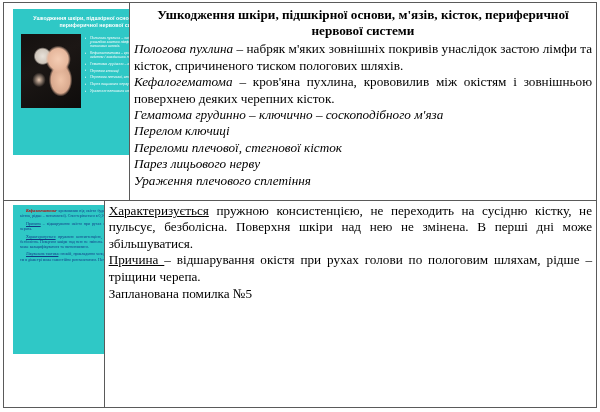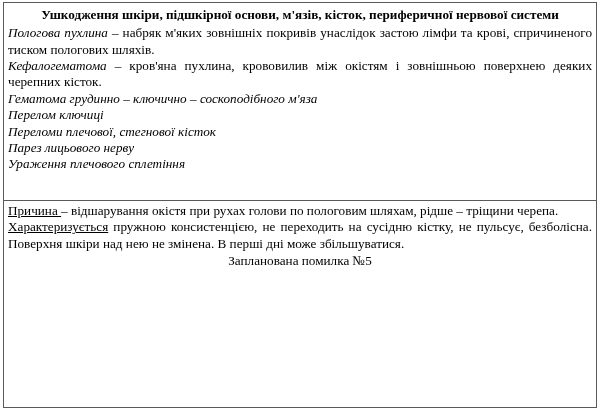--- a/index.html
+++ b/index.html
@@ -3,21 +3,21 @@
 <meta charset="utf-8">
 <style>
   html,body{margin:0;padding:0;background:#ffffff;}
   body{width:600px;height:412px;overflow:hidden;
        font-family:"Liberation Serif",serif;color:#000;}
   #page{position:relative;width:600px;height:412px;box-sizing:border-box;}
 
   
   .tbl{position:absolute;left:3px;top:2px;width:594px;height:406px;
        border:1px solid #5a5a5a;box-sizing:border-box;display:flex;flex-direction:column;}
-  .row{display:flex;box-sizing:border-box;flex-direction:column;}
+  .row{display:flex;box-sizing:border-box;}
   .row-top{height:198px;}
   .row-bot{flex:1 1 auto;}
   .row-top{border-bottom:1px solid #5a5a5a;}
   .cell-left{width:200px;box-sizing:border-box;border-right:1px solid #5a5a5a;
              position:relative;overflow:hidden;background:#fff;}
   .cell-right{flex:1 1 auto;box-sizing:border-box;position:relative;overflow:hidden;
               background:#fff;padding:2px 4px 0 4px;}
 
   
   .slide{position:absolute;background:#2fc8c6;overflow:hidden;}
@@ -53,21 +53,21 @@
   .slide-b p .lead-u{text-decoration:underline;}
 
   
   .rc-title{text-align:center;font-weight:bold;font-size:13.2px;line-height:16.2px;
             margin:2px 6px 2px 6px;}
   .rc-p{font-size:13.2px;line-height:16.4px;margin:0;text-align:justify;}
   .rc-p.jl{text-align:left;}
   .rc-i{font-style:italic;}
   .rc-b{font-weight:bold;}
   .rc-u{text-decoration:underline;}
-  .rc-center{text-align:center;font-size:13.2px;line-height:16.4px;margin-top:1px;}
+  .rc-center{font-size:13.2px;line-height:16.4px;margin-top:1px;}
 </style>
 </head>
 <body>
 
 <div id="page">
   <div class="tbl">
 
     <div class="row row-top">
 
       <div class="cell-left">
@@ -84,21 +84,21 @@
               <li>Парез лицьового нерву</li>
               <li>Ураження плечового сплетіння</li>
             </ul>
           </div>
         </div>
       </div>
 
       <div class="cell-right">
         <div class="rc-title">Ушкодження шкіри, підшкірної основи, м'язів, кісток, периферичної нервової системи</div>
 
-        <p class="rc-p"><span class="rc-i">Пологова пухлина</span><span> – набряк м'яких зовнішніх покривів унаслідок застою лімфи та крові, спричиненого тиском пологових шляхів.</span></p>
+        <p class="rc-p"><span class="rc-i">Пологова пухлина</span><span> – набряк м'яких зовнішніх покривів унаслідок застою лімфи та кісток, спричиненого тиском пологових шляхів.</span></p>
 
         <p class="rc-p"><span class="rc-i">Кефалогематома</span><span> – кров'яна пухлина, крововилив між окістям і зовнішньою поверхнею деяких черепних кісток.</span></p>
 
         <p class="rc-p jl rc-i">Гематома грудинно – ключично – соскоподібного м'яза</p>
         <p class="rc-p jl rc-i">Перелом ключиці</p>
         <p class="rc-p jl rc-i">Переломи плечової, стегнової кісток</p>
         <p class="rc-p jl rc-i">Парез лицьового нерву</p>
         <p class="rc-p jl rc-i">Ураження плечового сплетіння</p>
       </div>
     </div>
@@ -111,23 +111,23 @@
             <p><span class="lead-red">Кефалогематома</span><span>- крововилив під окістя будь-якої кістки черепа (в ділянці 1 чи обох тім'яних кісток, рідше – потиличної). Спостерігається в 0,2-0,3% новонароджених .</span></p>
             <p><span class="lead-u">Причина</span><span> – відшарування окістя при рухах голови по пологовим шляхам, рідше – тріщини черепа.</span></p>
             <p><span class="lead-u">Характеризується</span><span> пружною консистенцією, не переходить на сусідню кістку, не пульсує, безболісна. Поверхня шкіри над нею не змінена. В перші дні може збільшуватися. Через 1-1,5 міс може кальцифікуватися та нагноюватися.</span></p>
             <p><span class="lead-u">Лікувальна тактика</span><span>: спокій, прикладання холоду до голови, діцинон (вікасол), при розмірах до 6 см в діаметрі може самостійно розсмоктатися. Негайна консультація хірурга.</span></p>
           </div>
         </div>
       </div>
 
       <div class="cell-right">
 
+        <p class="rc-p"><span class="rc-u">Характеризується</span><span> пружною консистенцією, не переходить на сусідню кістку, не пульсує, безболісна. Поверхня шкіри над нею не змінена. В перші дні може збільшуватися.</span></p>
+
         <p class="rc-p"><span class="rc-u">Причина </span><span>– відшарування окістя при рухах голови по пологовим шляхам, рідше – тріщини черепа.</span></p>
-
-        <p class="rc-p"><span class="rc-u">Характеризується</span><span> пружною консистенцією, не переходить на сусідню кістку, не пульсує, безболісна. Поверхня шкіри над нею не змінена. В перші дні може збільшуватися.</span></p>
 
 
         <div class="rc-center">Запланована помилка №5</div>
       </div>
     </div>
 
   </div>
 </div>
 
 </body></html>

